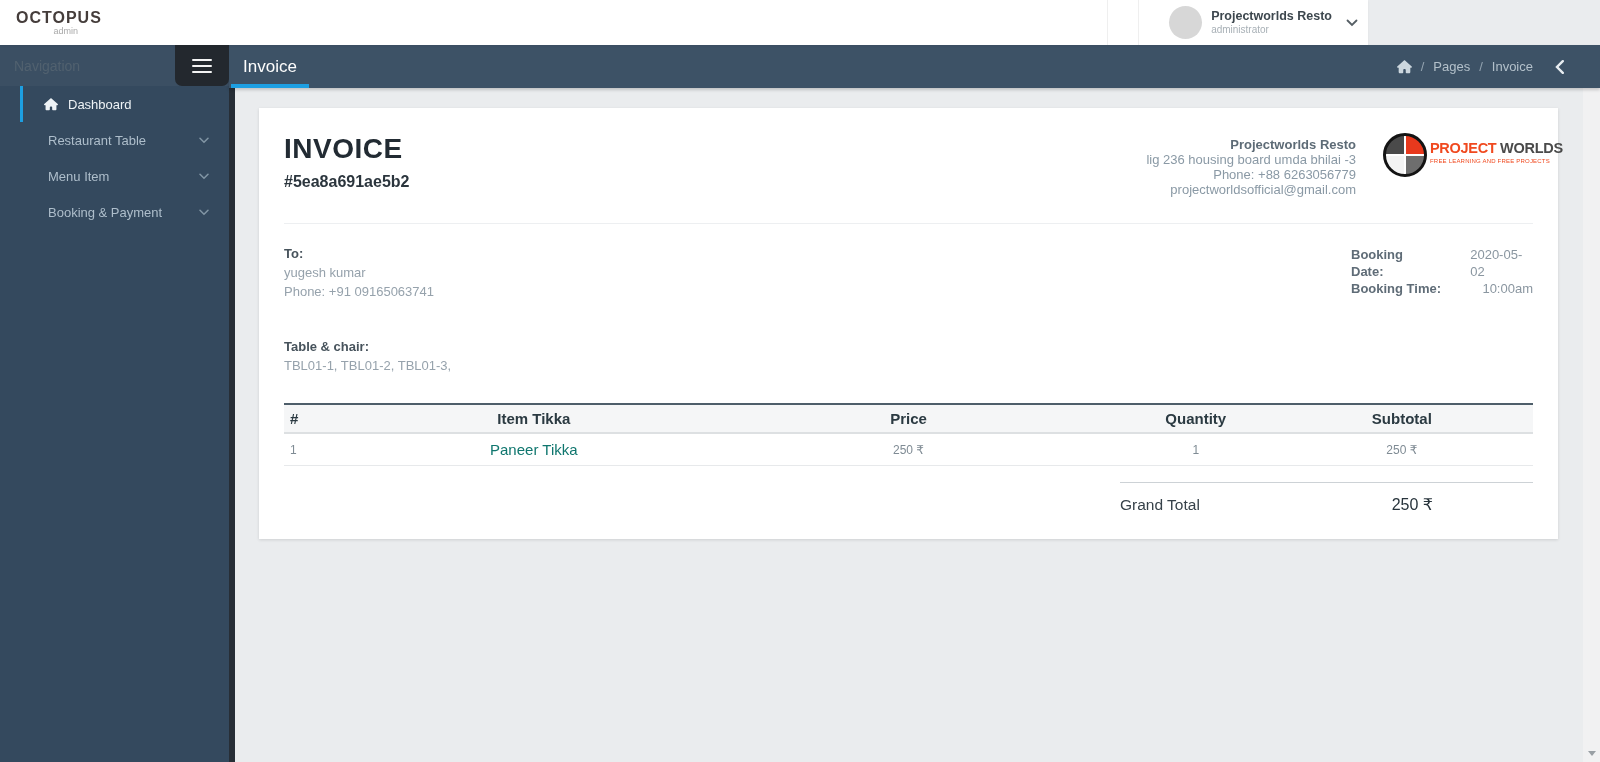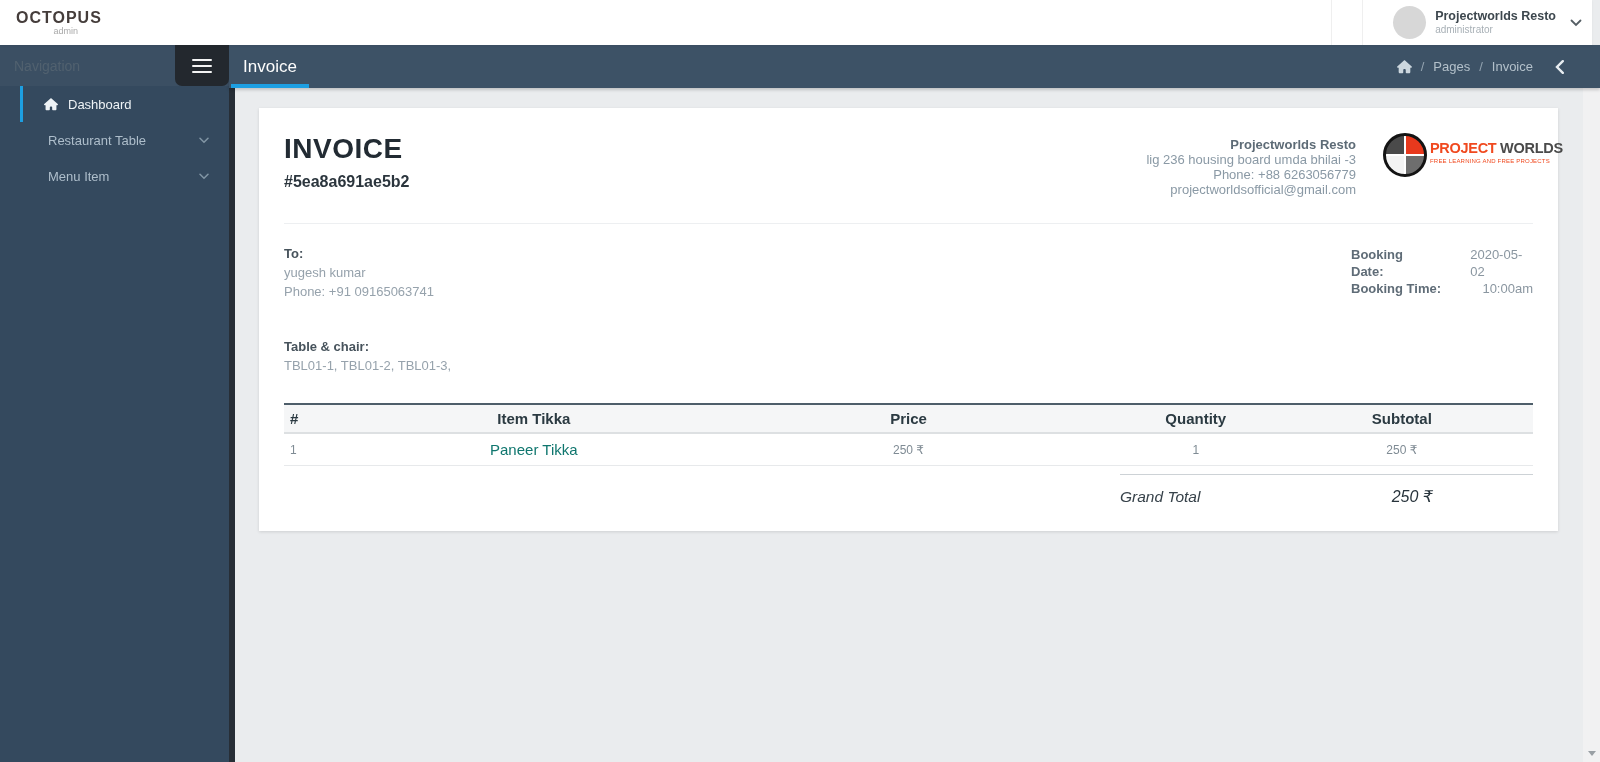--- a/index.html
+++ b/index.html
@@ -1,20 +1,20 @@
 <!DOCTYPE html>
 <html><head>
 <meta charset="utf-8">
 <style>
   * { margin:0; padding:0; box-sizing:border-box; }
   html,body { width:1600px; height:762px; overflow:hidden;
     font-family:"Liberation Sans","DejaVu Sans",sans-serif; background:#eaecee; }
 
   
-  .topbar { position:absolute; left:0; top:0; width:1592px; height:45px; background:#ffffff;
+  .topbar { position:absolute; left:0; top:0; width:1368px; height:45px; background:#ffffff;
     z-index:40; display:flex; align-items:center; box-shadow:0 1px 2px rgba(0,0,0,.06); }
   .logo-block { margin-left:16px; width:62px; cursor:pointer; }
   .logo-main { font-size:16px; font-weight:900; letter-spacing:1px; color:#453d3b; line-height:16px; }
   .logo-sub { display:block; text-align:right; font-size:9px; color:#a9a9a9; line-height:10px; }
   .topbar-right { margin-left:auto; height:100%; display:flex; align-items:center; }
   .tb-divider { width:1px; height:45px; background:#efefef; }
   .tb-gap { width:30px; height:1px; }
   .userbox { display:flex; align-items:center; margin-left:30px; cursor:pointer; }
   .avatar { width:33px; height:33px; border-radius:50%; background:#d7d7d7; flex-shrink:0; }
   .user-meta { margin-left:9px; line-height:14px; }
@@ -91,22 +91,22 @@
   .tc-value { font-size:13px; color:#96a2ac; margin-top:4px; }
 
   table.items { width:100%; border-collapse:collapse; margin-top:30px; }
   table.items thead tr { background:#f5f6f7; border-top:2px solid #4e5e6a; border-bottom:2px solid #dde0e2; }
   table.items th { font-size:15px; color:#2b3a42; font-weight:bold; padding:5px 4px; text-align:center; }
   table.items th.first, table.items td.first { text-align:left; padding-left:6px; }
   table.items td { font-size:12px; color:#7f8b94; padding:7px 4px; text-align:center;
     border-bottom:1px solid #e7e9eb; }
   table.items td.itemname { color:#0f766e; font-weight:normal; font-size:15px; }
 
-  .grand { margin-left:auto; margin-top:8px; width:413px; border-top:1px solid #cdd2d6;
-    padding-top:12px; display:flex; justify-content:space-between; align-items:center;font-style:italic; }
+  .grand { margin-left:auto; margin-top:16px; width:413px; border-top:1px solid #cdd2d6;
+    padding-top:12px; display:flex; justify-content:space-between; align-items:center; }
   .grand-label { font-size:15.5px; color:#37424a; }
   .grand-value { font-size:16px; color:#28343c; margin-right:100px; }
 
   
   .scrollbar { position:absolute; right:0; top:88px; width:17px; bottom:0; background:#f1f1f2; z-index:15; }
   .scroll-arrow-down { position:absolute; bottom:6px; left:50%; transform:translateX(-50%);
     width:0; height:0; border-left:4px solid transparent; border-right:4px solid transparent;
     border-top:5px solid #999fa4; }
 </style>
 </head>
@@ -152,20 +152,28 @@
     <div class="menu-item">
       <span>Restaurant Table</span>
       <span class="chev">
         <svg width="10" height="7" viewBox="0 0 10 7">
             <path d="M1 1.2l4 4 4-4" stroke="currentColor" stroke-width="1.5" fill="none" stroke-linecap="round"></path>
           </svg>
       </span>
     </div>
     <div class="menu-item">
       <span>Menu Item</span>
+      <span class="chev">
+        <svg width="10" height="7" viewBox="0 0 10 7">
+            <path d="M1 1.2l4 4 4-4" stroke="currentColor" stroke-width="1.5" fill="none" stroke-linecap="round"></path>
+          </svg>
+      </span>
+    </div>
+    <div class="menu-item">
+      <span>Booking &amp; Payment</span>
       <span class="chev">
         <svg width="10" height="7" viewBox="0 0 10 7">
             <path d="M1 1.2l4 4 4-4" stroke="currentColor" stroke-width="1.5" fill="none" stroke-linecap="round"></path>
           </svg>
       </span>
     </div>
   </div>
 </div>
 <div class="sidebar-edge"></div>
 

